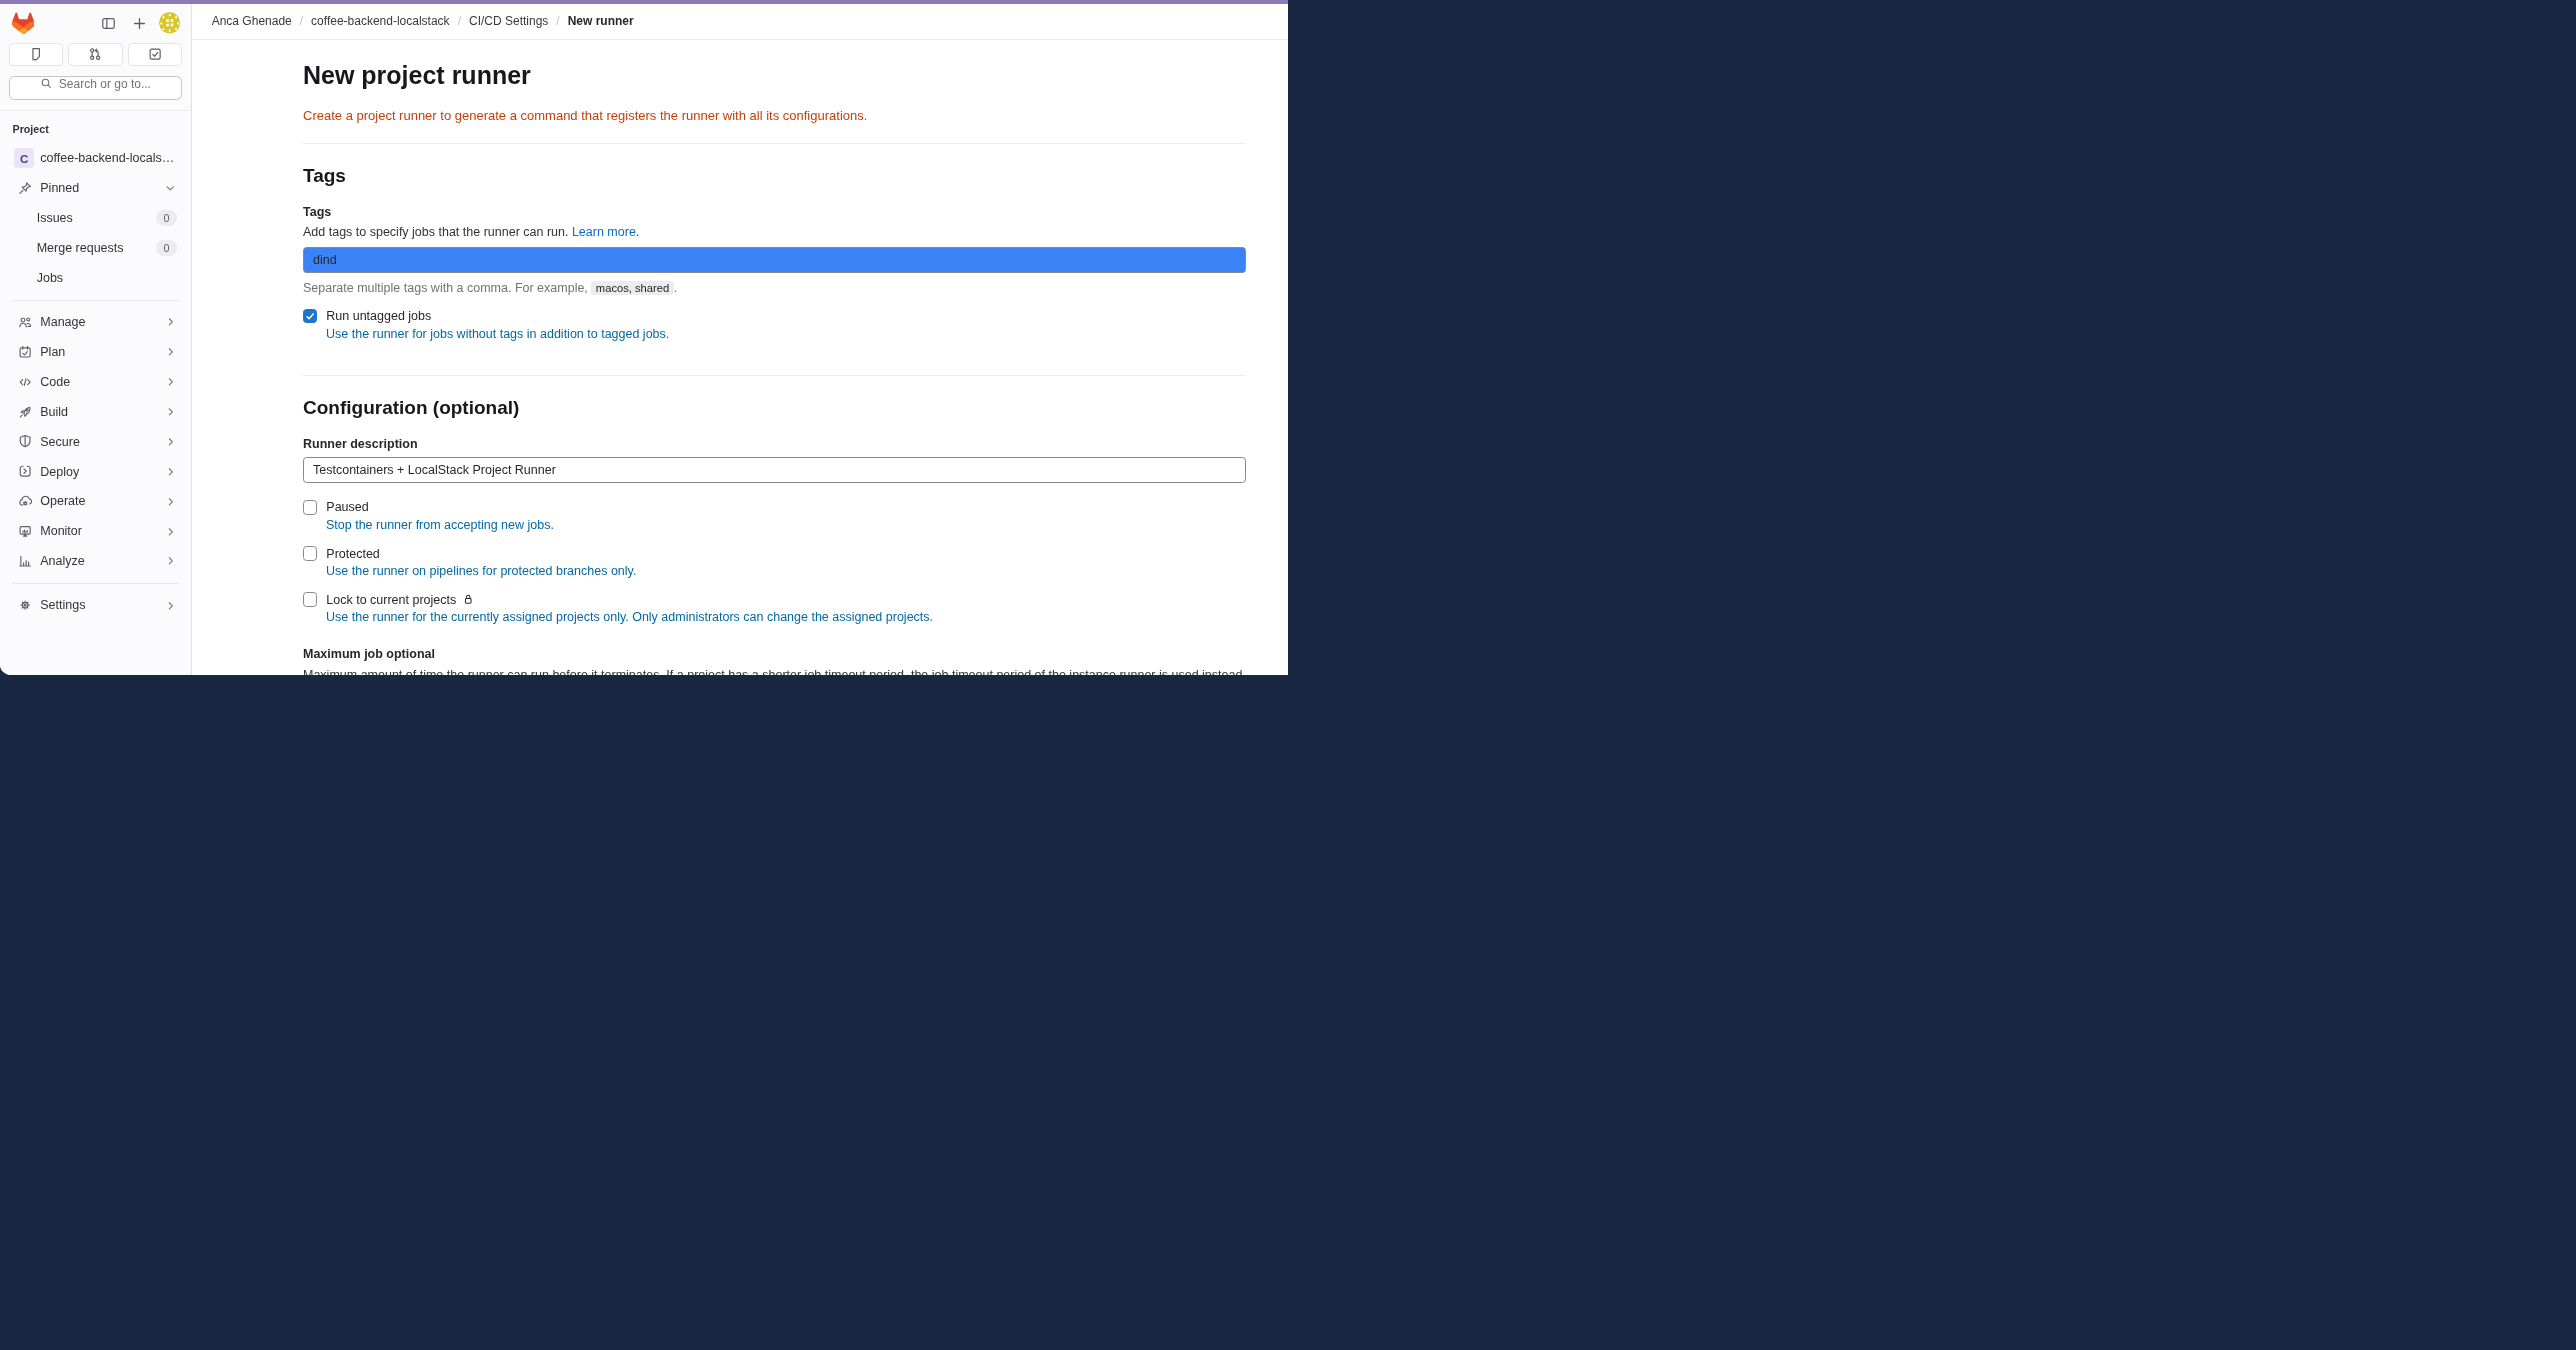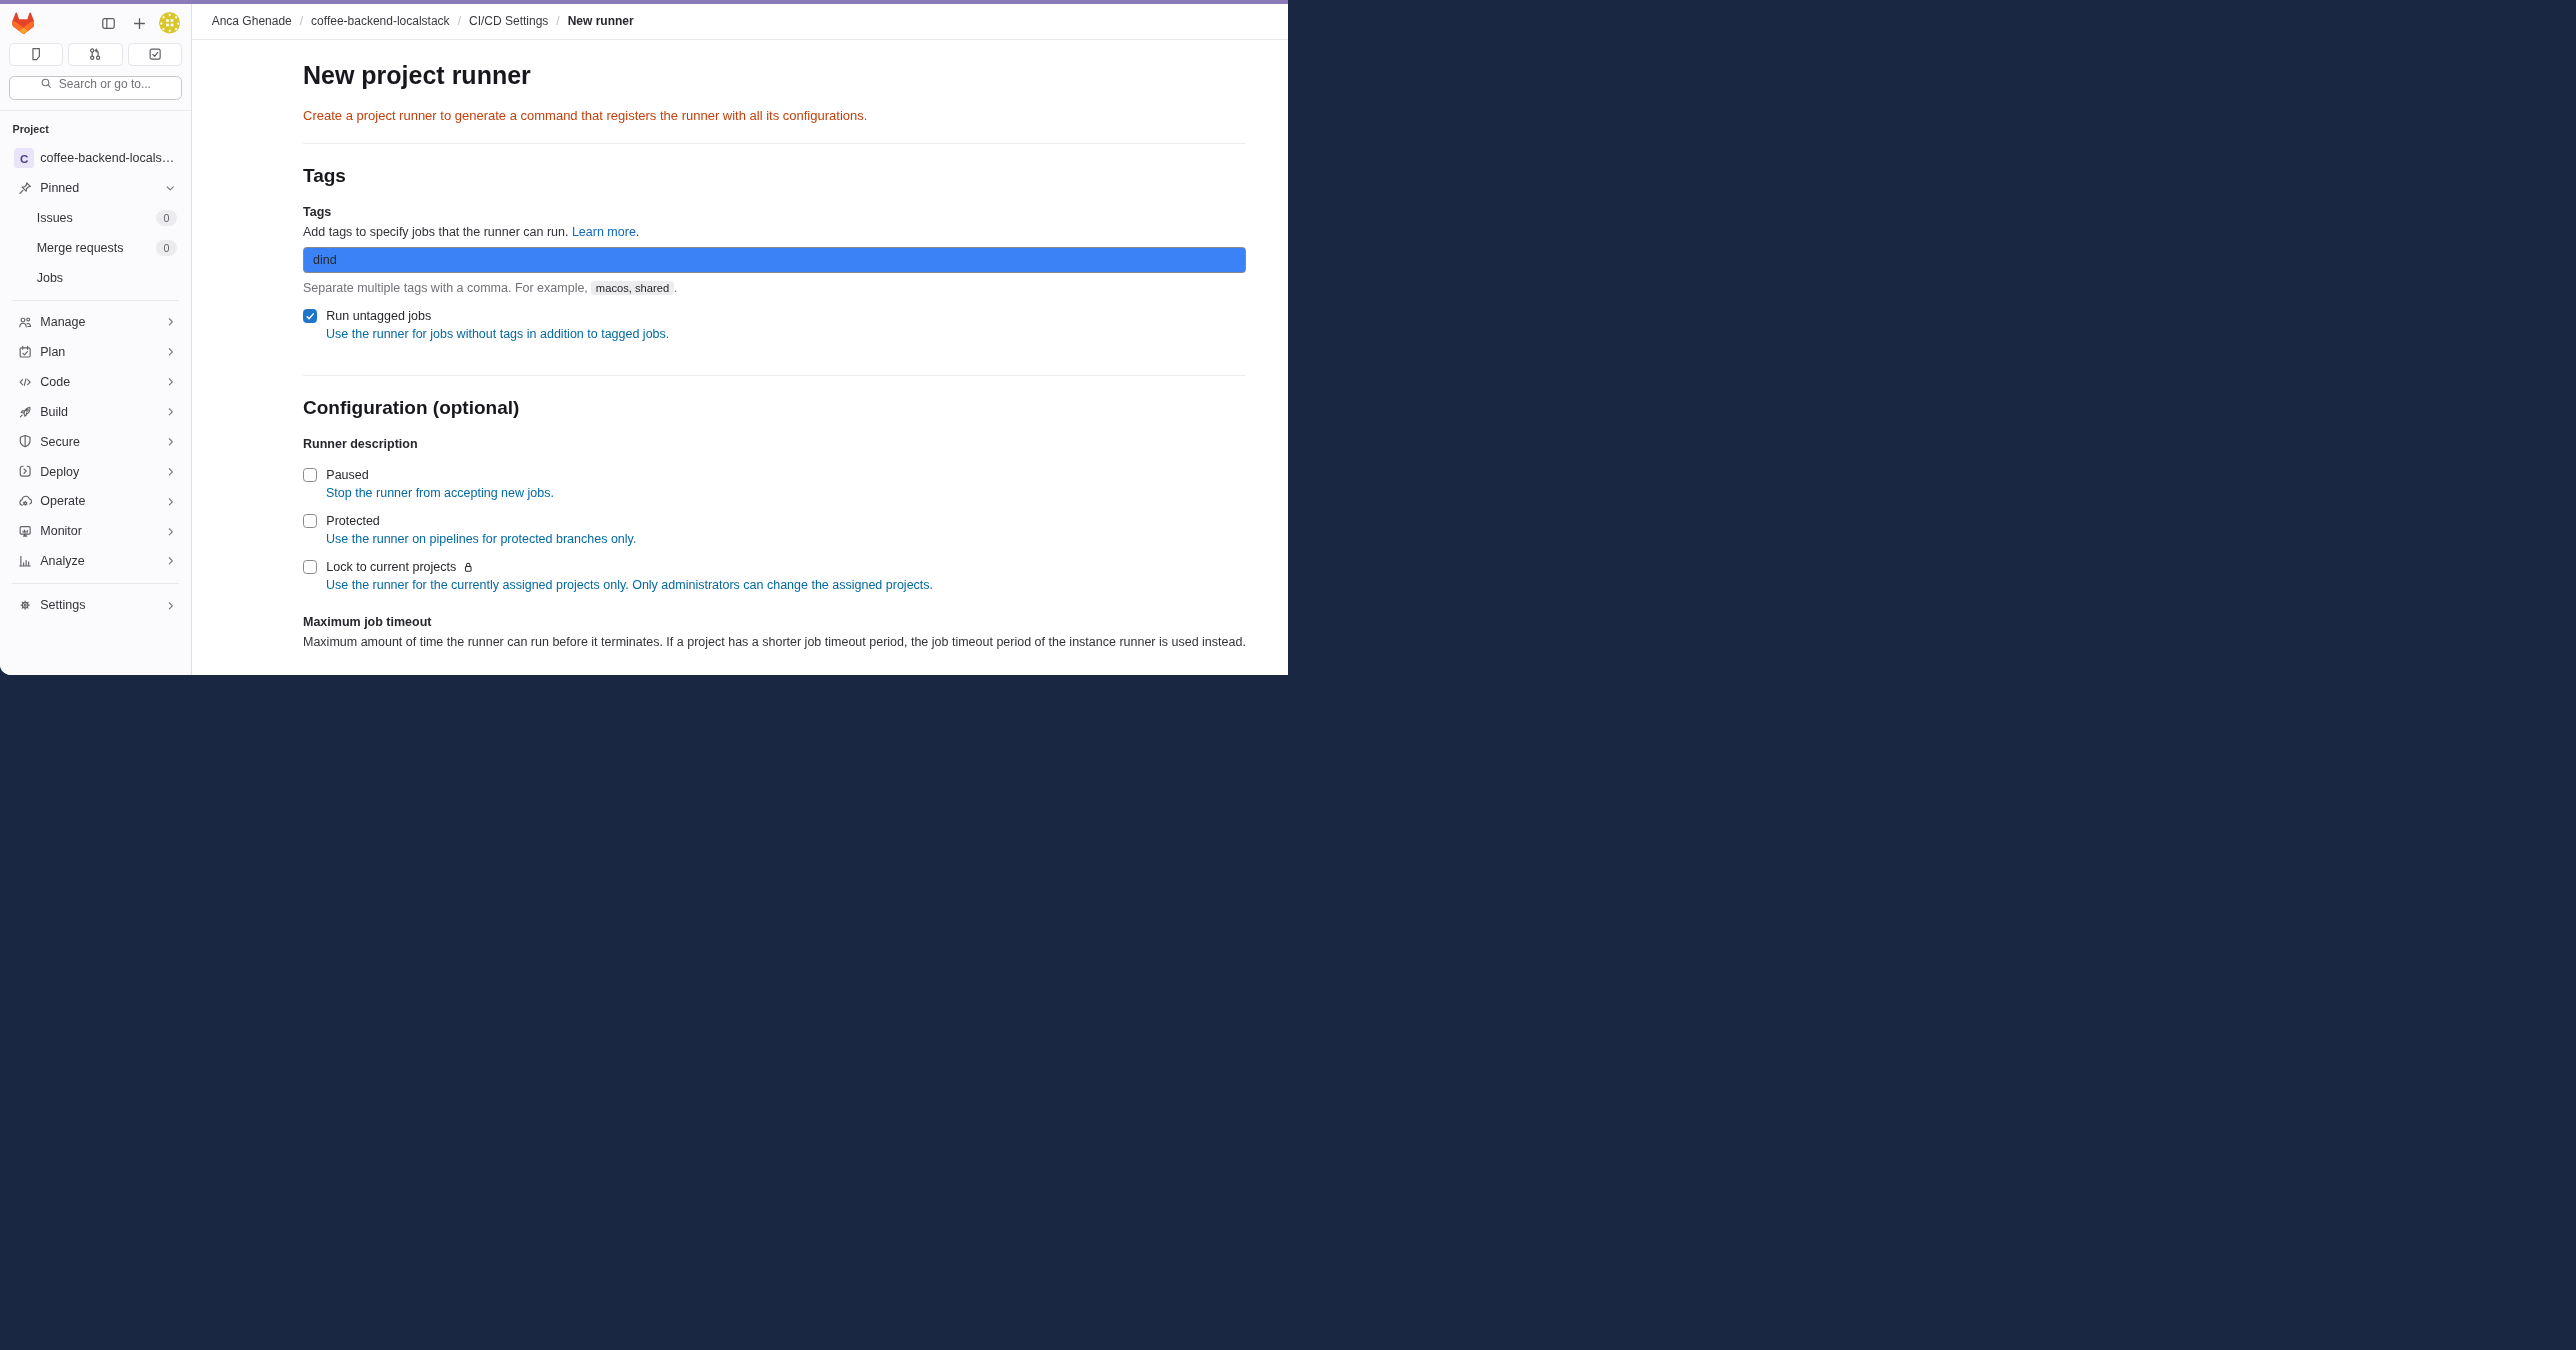--- a/index.html
+++ b/index.html
@@ -369,20 +369,21 @@
             </span>
             <span class="cb-label">Run untagged jobs</span>
           </div>
           <div class="cb-help">Use the runner for jobs without tags in addition to tagged jobs.</div>
 
           <hr class="divider" style="margin-top:34px;">
 
           <h2 class="section-heading">Configuration (optional)</h2>
 
           <div class="field-label">Runner description</div>
+          <input class="text" type="text" value="Testcontainers + LocalStack Project Runner" style="">
 
           <div class="cb-row" style="margin-top:16px;">
             <span class="cb"></span>
             <span class="cb-label">Paused</span>
           </div>
           <div class="cb-help">Stop the runner from accepting new jobs.</div>
 
           <div class="cb-row">
             <span class="cb"></span>
             <span class="cb-label">Protected</span>
@@ -394,21 +395,21 @@
             <span class="cb-label">
               <span>Lock to current projects</span>
               <svg class="ic" viewBox="0 0 16 16" width="12.5" height="12.5" fill="none" stroke="#28272d" stroke-width="1.3" stroke-linejoin="round">
                 <rect x="4.4" y="7" width="7.2" height="6" rx="1.2"></rect>
                   <path d="M5.9 7V4.9a2.1 2.1 0 0 1 4.2 0V7"></path>
               </svg>
             </span>
           </div>
           <div class="cb-help">Use the runner for the currently assigned projects only. Only administrators can change the assigned projects.</div>
 
-          <div class="field-label group-gap">Maximum job timeout</div>
+          <div class="field-label group-gap">Maximum job optional</div>
           <p class="field-desc">Maximum amount of time the runner can run before it terminates. If a project has a shorter job timeout period, the job timeout period of the instance runner is used instead.</p>
           
           
 
           
         </div>
       </div>
     </div>
 
   </div>

